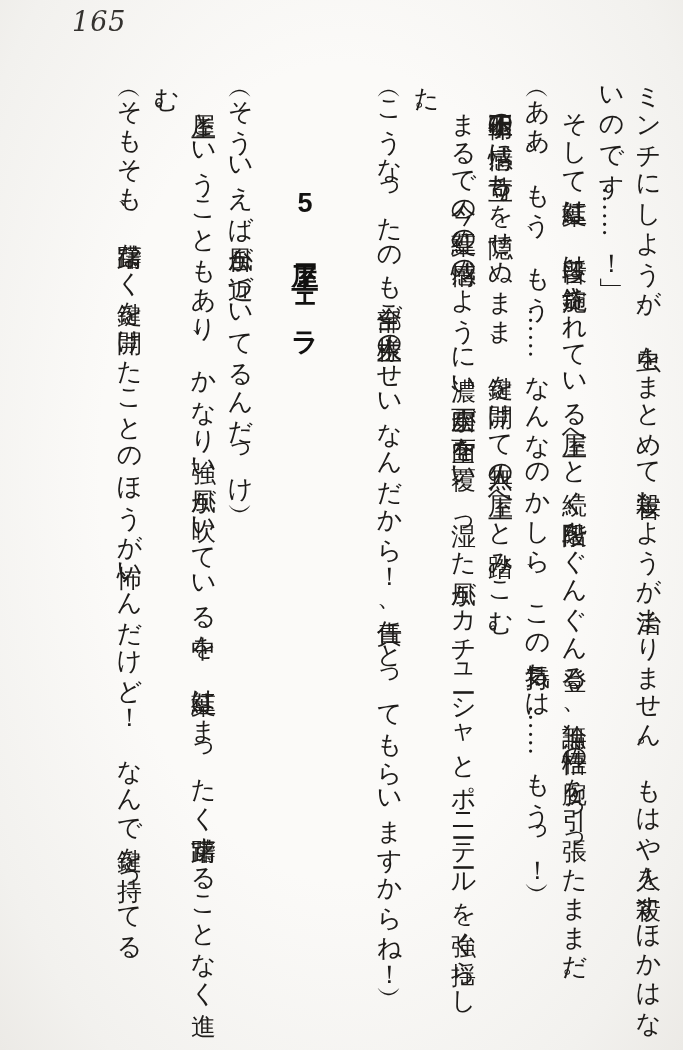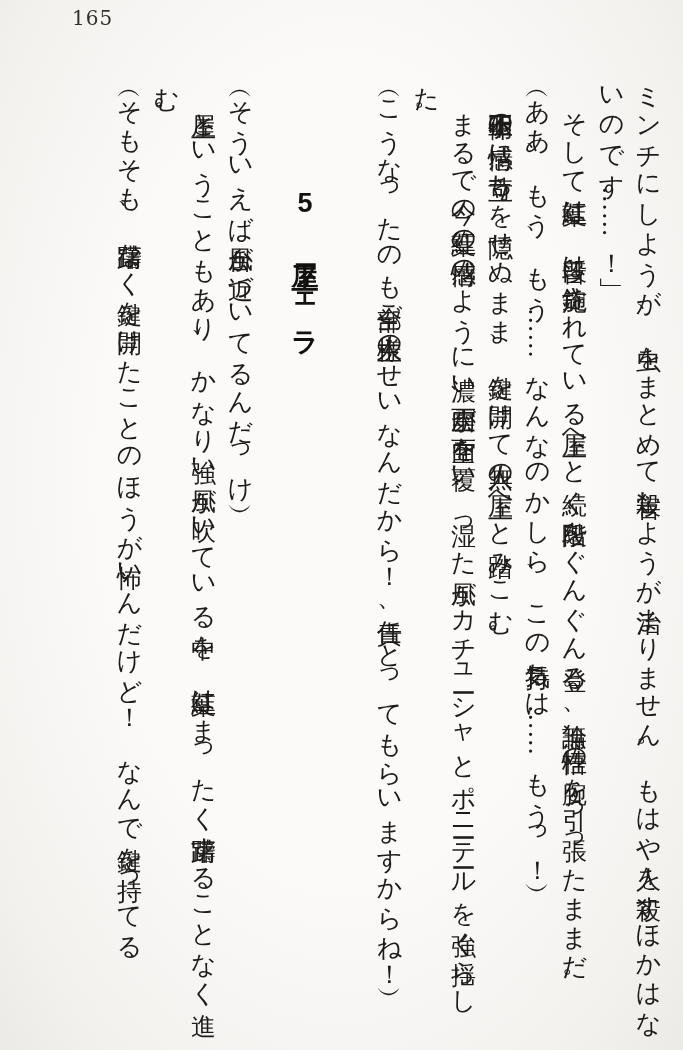--- a/index.html
+++ b/index.html
@@ -16,21 +16,22 @@
     position: relative;
     width: 683px;
     height: 1050px;
     background: radial-gradient(ellipse at 50% 45%, #fbfaf8 50%, #f2f1ee 85%, #eceae6 100%);
   }
   .page-number {
     position: absolute;
     top: 6px;
     left: 72px;
     font-family: "DejaVu Serif", "Liberation Serif", serif;
-    font-size: 20px;
+    font-style: italic;
+    font-size: 27px;
     letter-spacing: 1px;
     color: #34322f;
   }
   .text-flow {
     position: absolute;
     top: 70px;
     right: 16px;
     height: 975px;
     writing-mode: vertical-rl;
     text-orientation: mixed;

